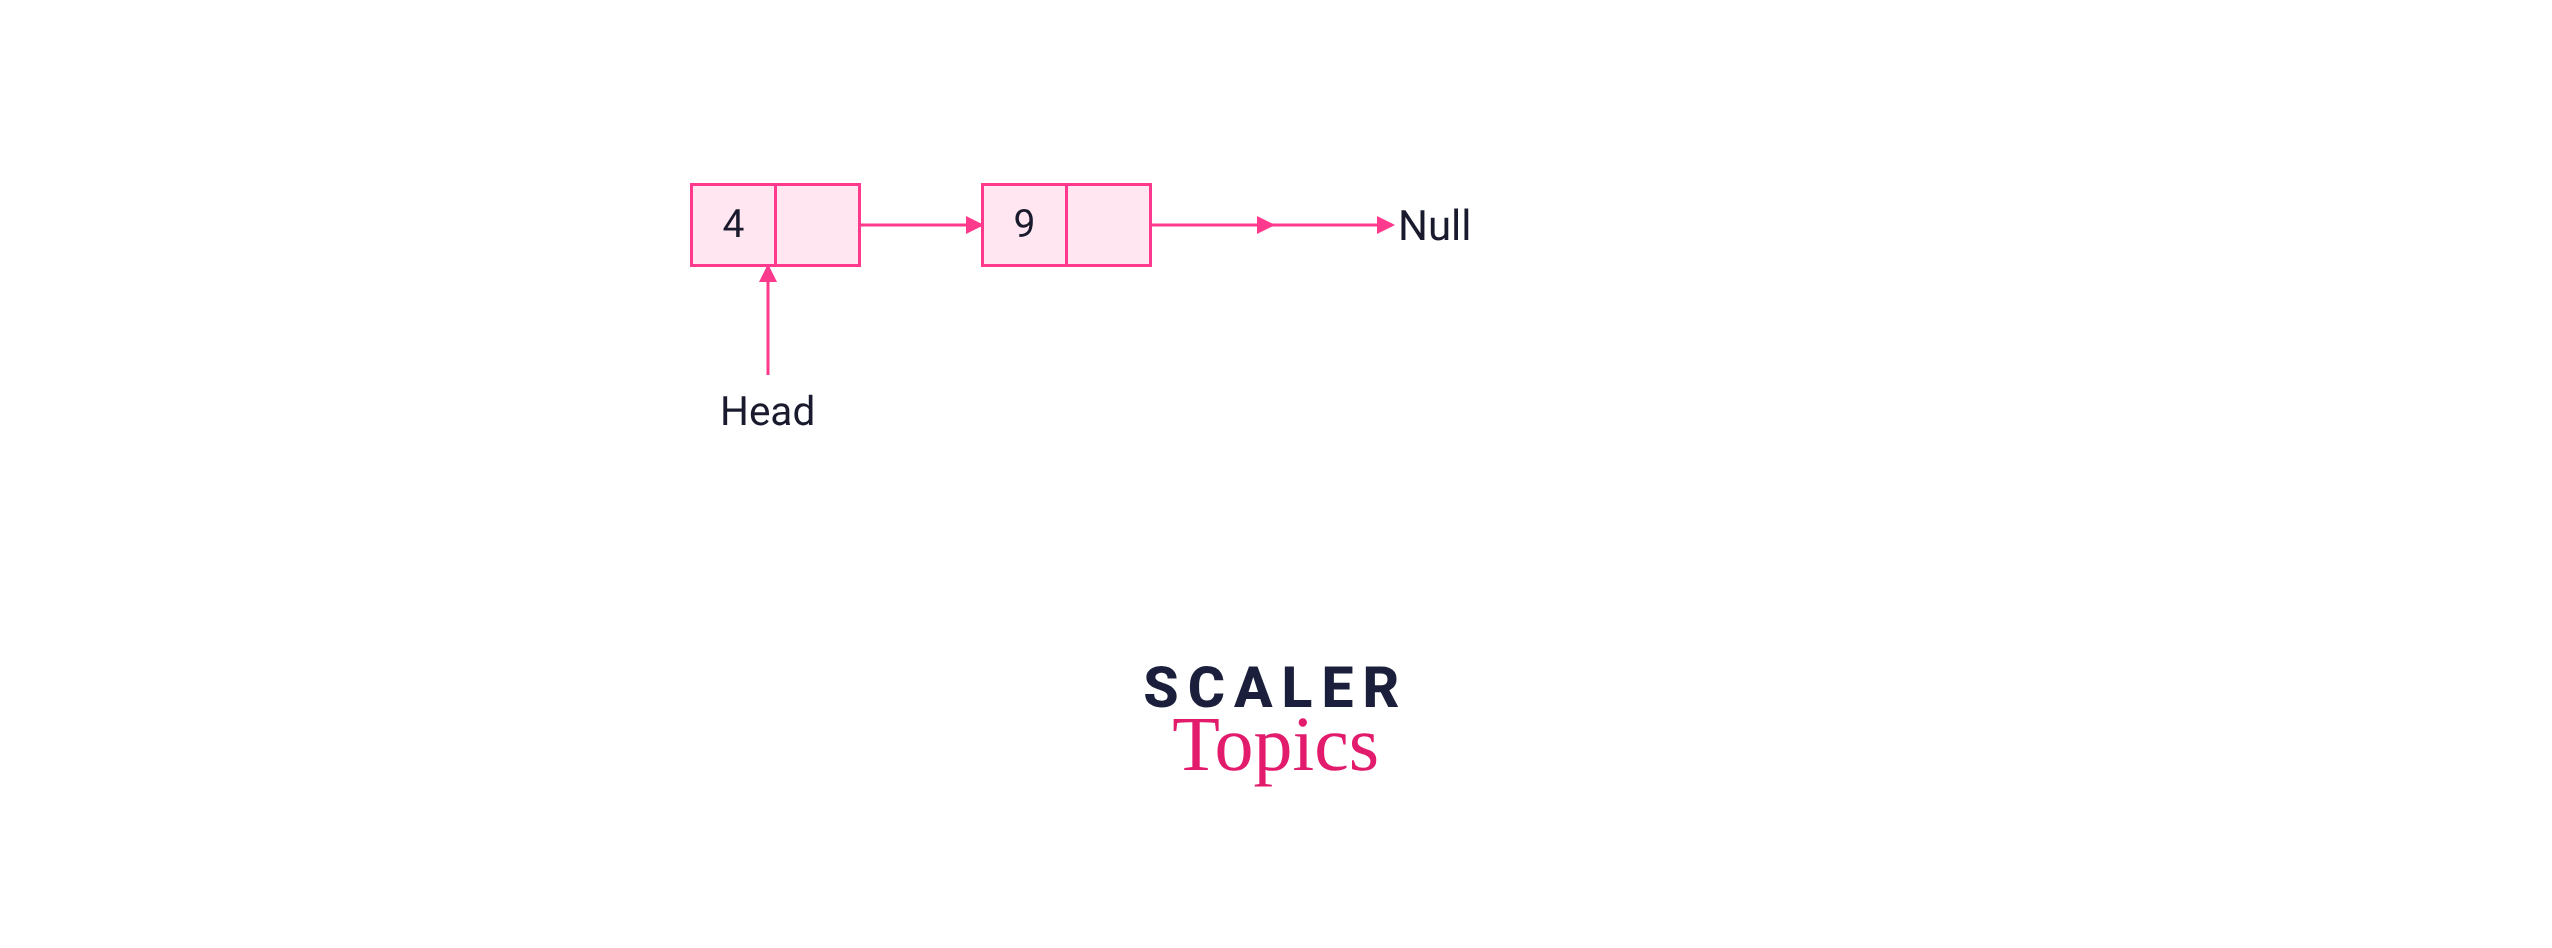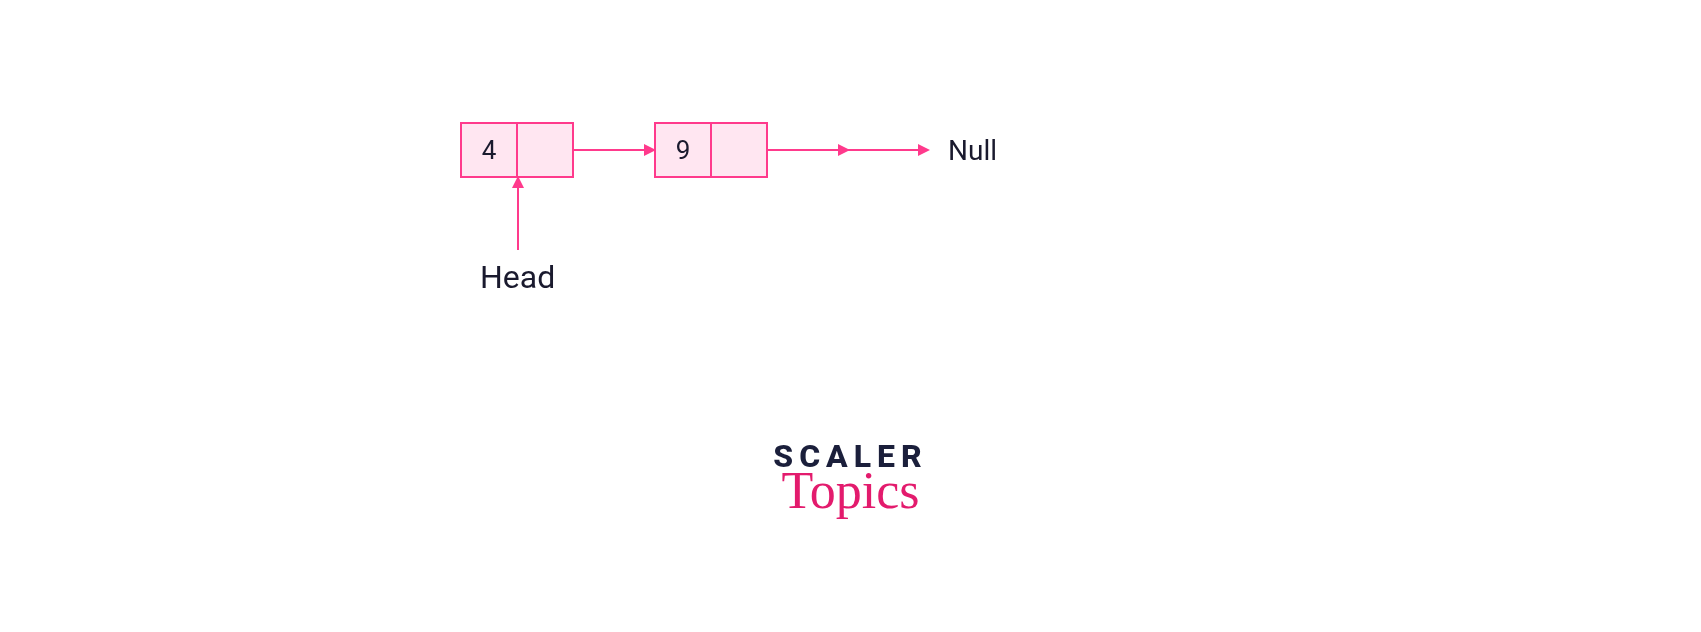--- a/index.html
+++ b/index.html
@@ -52,21 +52,21 @@
     position: absolute;
     right: -2px;
     top: -5px;
     width: 0;
     height: 0;
     border-left: 12px solid #ff3a8c;
     border-top: 6px solid transparent;
     border-bottom: 6px solid transparent;
   }
   .null-label {
-    margin-left: 20px;
+    margin-left: 4px;
     font-size: 28px;
     color: #1a1a2e;
   }
   .head-arrow-group {
     position: absolute;
     left: 480px;
     top: 178px;
     display: flex;
     flex-direction: column;
     align-items: center;
@@ -83,32 +83,32 @@
     left: -5px;
     top: -2px;
     width: 0;
     height: 0;
     border-bottom: 12px solid #ff3a8c;
     border-left: 6px solid transparent;
     border-right: 6px solid transparent;
   }
   .head-label {
     margin-top: 8px;
-    font-size: 32px;
+    font-size: 27px;
     color: #1a1a2e;
   }
   .logo {
     position: absolute;
     left: 50%;
     top: 440px;
     transform: translateX(-50%);
     text-align: center;
   }
   .logo-top {
-    font-size: 32px;
+    font-size: 38px;
     font-weight: 800;
     letter-spacing: 6px;
     color: #1b1f3b;
     line-height: 1;
   }
   .logo-bottom {
     font-family: "Brush Script MT", "Segoe Script", cursive;
     font-size: 52px;
     color: #e31b6d;
     line-height: 0.9;

